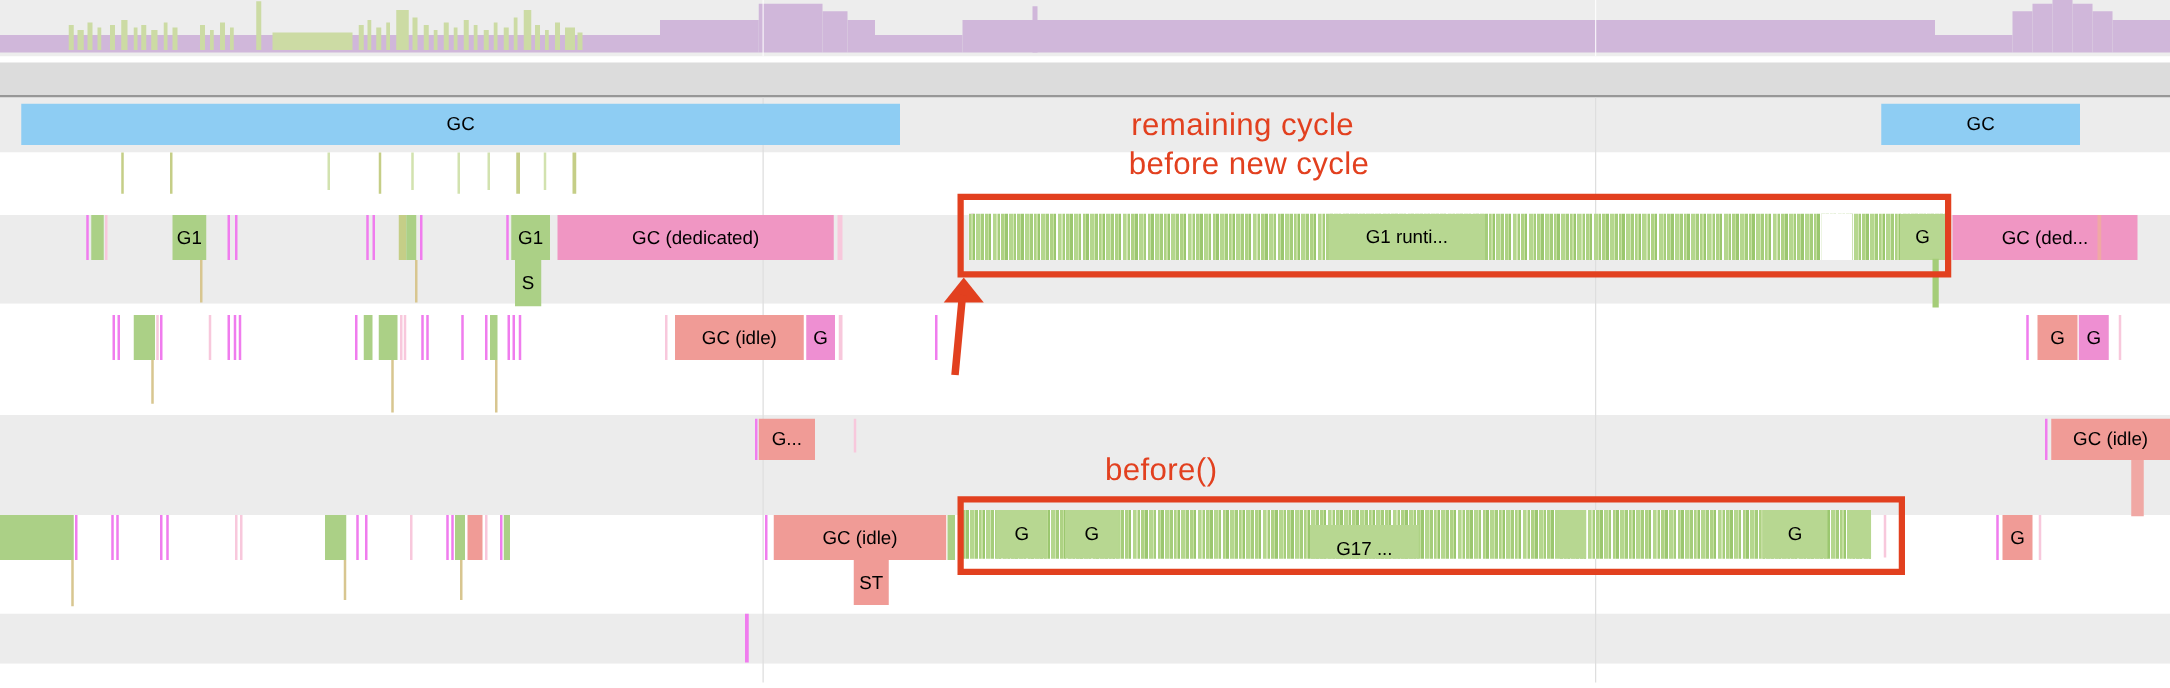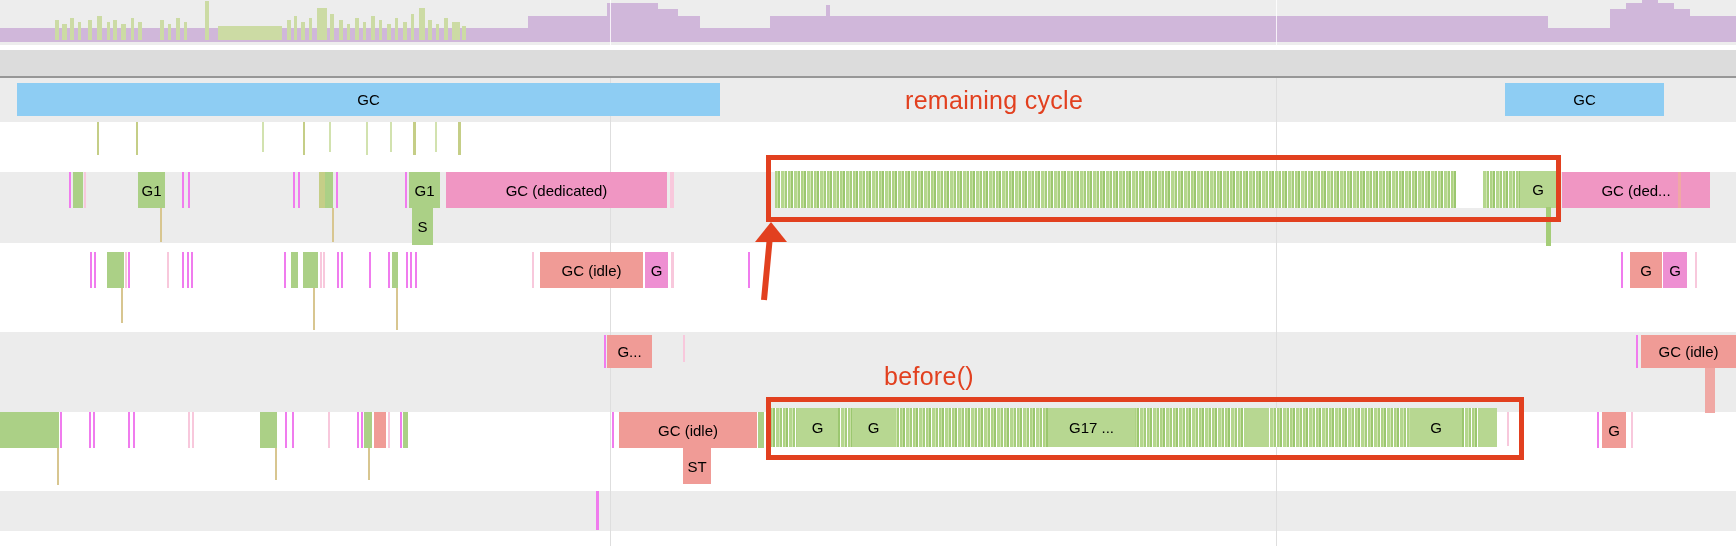--- a/index.html
+++ b/index.html
@@ -141,20 +141,21 @@
       <div class="blk" style="left: 325px; top: 172px; width: 8px; height: 36px; background: rgb(171, 208, 134);"></div>
       <div class="blk" style="left: 332px; top: 208px; width: 2px; height: 34px; background: rgb(216, 198, 144);"></div>
       <div class="blk" style="left: 336px; top: 172px; width: 2px; height: 36px; background: rgb(240, 124, 238);"></div>
       <div class="blk" style="left: 405px; top: 172px; width: 2px; height: 36px; background: rgb(240, 124, 238);"></div>
       <div class="blk" style="left: 409px; top: 172px; width: 31px; height: 36px; background: rgb(171, 208, 134);">G1</div>
       <div class="blk" style="left: 412px; top: 208px; width: 21px; height: 37px; background: rgb(171, 208, 134);">S</div>
       <div class="blk" style="left: 446px; top: 172px; width: 221px; height: 36px; background: rgb(240, 150, 195);">GC (dedicated)</div>
       <div class="blk" style="left: 670px; top: 172px; width: 4px; height: 36px; background: rgb(248, 200, 220);"></div>
       <div class="blk" style="left: 777px; top: 171px; width: 2px; height: 37px; background: rgb(240, 124, 238);"></div>
       <div class="blk striped" style="left: 775px; top: 171px; width: 781px; height: 37px;">
+        <div class="patch" style="left: 288px; width: 125px; background: rgb(183, 215, 145);">G1 runti...</div>
         <div class="patch" style="left: 682px; width: 25px; background: rgb(255, 255, 255);"></div>
         <div class="patch" style="left: 745px; width: 36px; background: rgb(183, 215, 145);">G</div>
       </div>
       <div class="blk" style="left: 1546px; top: 207px; width: 5px; height: 39px; background: rgb(165, 205, 120);"></div>
       <div class="blk" style="left: 1562px; top: 172px; width: 148px; height: 36px; background: rgb(240, 150, 195);">GC (ded...</div>
       <div class="blk" style="left: 1678px; top: 172px; width: 3px; height: 36px; background: rgb(240, 168, 164);"></div>
       <div class="blk" style="left: 90px; top: 252px; width: 2px; height: 36px; background: rgb(240, 124, 238);"></div>
       <div class="blk" style="left: 94px; top: 252px; width: 2px; height: 36px; background: rgb(240, 124, 238);"></div>
       <div class="blk" style="left: 107px; top: 252px; width: 17px; height: 36px; background: rgb(171, 208, 134);"></div>
       <div class="blk" style="left: 121px; top: 288px; width: 2px; height: 35px; background: rgb(216, 198, 144);"></div>
@@ -216,33 +217,34 @@
       <div class="blk" style="left: 388px; top: 412px; width: 2px; height: 36px; background: rgb(248, 200, 220);"></div>
       <div class="blk" style="left: 400px; top: 412px; width: 2px; height: 36px; background: rgb(240, 124, 238);"></div>
       <div class="blk" style="left: 403px; top: 412px; width: 5px; height: 36px; background: rgb(171, 208, 134);"></div>
       <div class="blk" style="left: 612px; top: 412px; width: 2px; height: 36px; background: rgb(240, 124, 238);"></div>
       <div class="blk" style="left: 619px; top: 412px; width: 138px; height: 36px; background: rgb(240, 155, 150);">GC (idle)</div>
       <div class="blk" style="left: 683px; top: 448px; width: 28px; height: 36px; background: rgb(240, 155, 150);">ST</div>
       <div class="blk" style="left: 758px; top: 412px; width: 6px; height: 36px; background: rgb(171, 208, 134);"></div>
       <div class="blk striped" style="left: 770px; top: 408px; width: 727px; height: 39px;">
         <div class="patch" style="left: 27px; width: 41px; background: rgb(183, 215, 145);">G</div>
         <div class="patch" style="left: 82px; width: 43px; background: rgb(183, 215, 145);">G</div>
-        <div class="patch" style="left: 278px; width: 87px; background: rgb(183, 215, 145);">G17 ...</div>
+        <div class="patch" style="left: 278px; width: 87px; background: rgb(183, 215, 145); margin-top: 12px;">G17 ...</div>
         <div class="patch" style="left: 477px; width: 22px; background: rgb(183, 215, 145);"></div>
         <div class="patch" style="left: 640px; width: 52px; background: rgb(183, 215, 145);">G</div>
         <div class="patch" style="left: 710px; width: 17px; background: rgb(183, 215, 145);"></div>
       </div>
       <div class="blk" style="left: 1507px; top: 412px; width: 2px; height: 34px; background: rgb(248, 200, 220);"></div>
       <div class="blk" style="left: 1597px; top: 412px; width: 2px; height: 36px; background: rgb(240, 124, 238);"></div>
       <div class="blk" style="left: 1602px; top: 412px; width: 24px; height: 36px; background: rgb(240, 155, 150);">G</div>
       <div class="blk" style="left: 1631px; top: 412px; width: 2px; height: 36px; background: rgb(248, 200, 220);"></div>
       <div class="blk" style="left: 596px; top: 491px; width: 3px; height: 39px; background: rgb(240, 124, 238);"></div>
     </div>
 
   <div class="ann-rect" id="rect1"></div>
   <div class="ann-rect" id="rect2"></div>
   <div class="ann-text" id="ann-line1">remaining cycle</div>
+  <div class="ann-text" id="ann-line2">before new cycle</div>
   <div class="ann-text" id="ann-bgsweep">before()</div>
   <svg id="arrow" width="44" height="84">
     <polygon points="23,2 7,22 39,22" fill="#e2401f"></polygon>
     <line x1="22" y1="16" x2="16" y2="80" stroke="#e2401f" stroke-width="6"></line>
   </svg>
 </div>
 
 </body></html>

